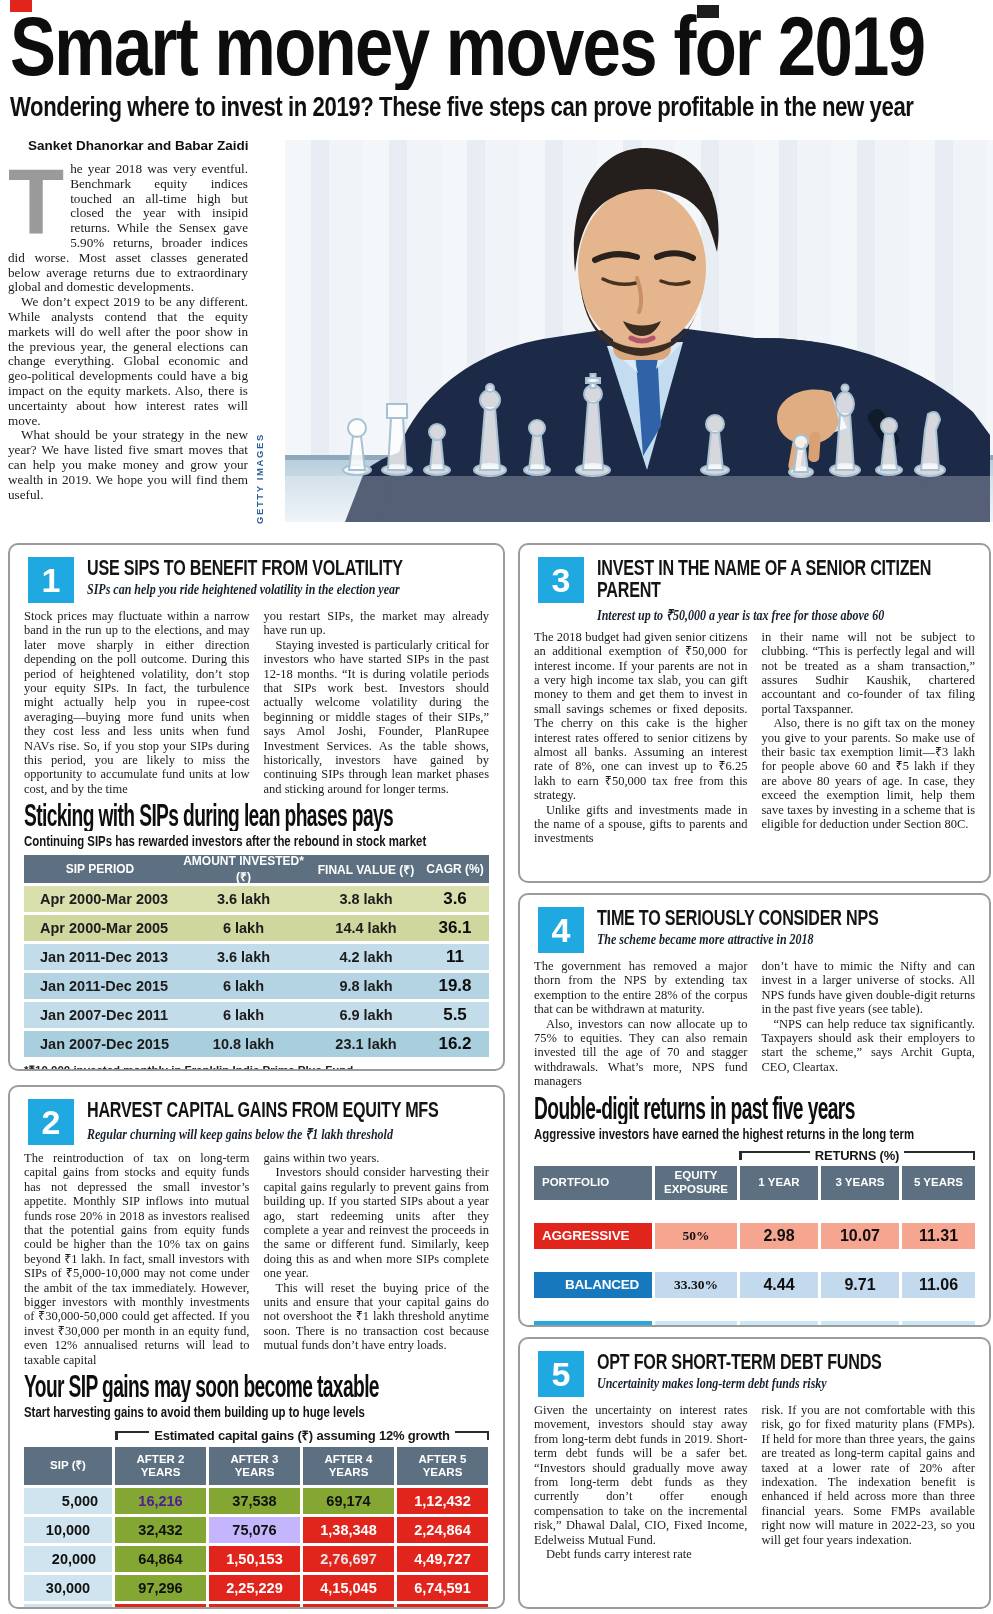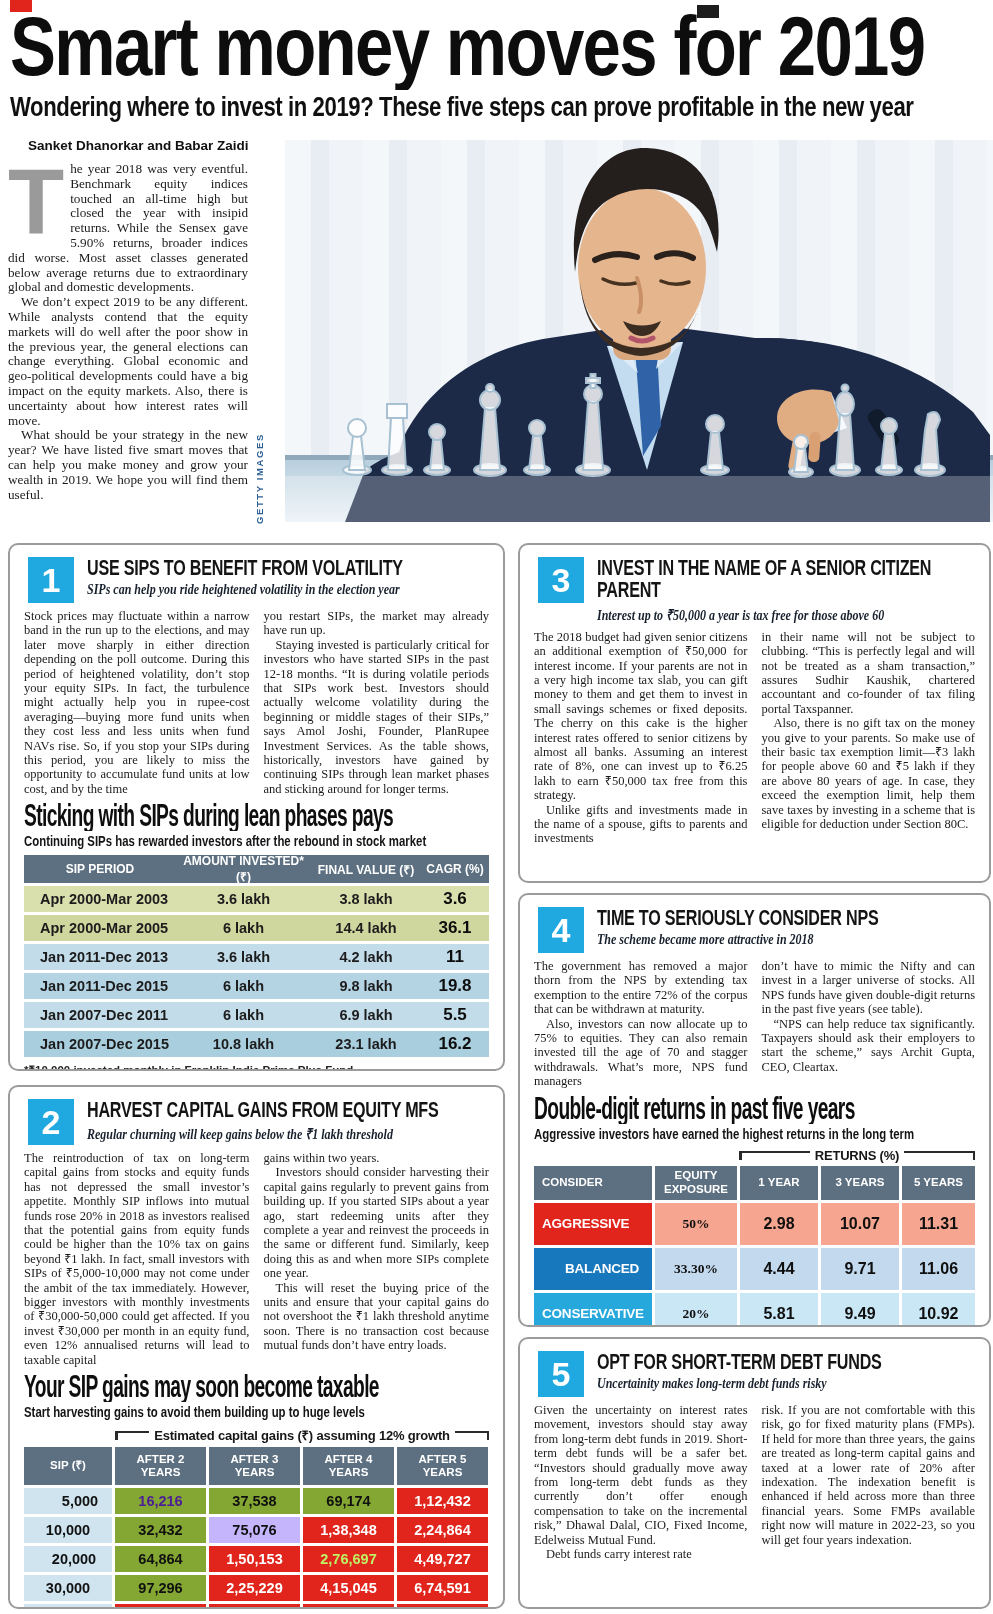--- a/index.html
+++ b/index.html
@@ -74,21 +74,21 @@
 
   
   .t2{grid-template-columns:88px 91px 91px 91px 91px;gap:3px;}
   .t2 .hcell{height:38px;font-size:11.5px;line-height:1.15;padding:0 4px;}
   .t2 .cell{height:26px;font-size:14.5px;}
   .t2 .sip{color:#111;}
 
   
   .t3{grid-template-columns:118px 82px 78px 78px 73px;gap:3px;}
   .t3 .hcell{height:34px;font-size:11.5px;line-height:1.15;padding:0 3px;}
-  .t3 .cell{height:42px;font-size:16px;color:#0f0f0f;}
+  .t3 .cell{height:26px;font-size:16px;color:#0f0f0f;margin-top:20px;}
   .t3 .cell.eq{font-size:13.5px;font-family:Liberation Serif, serif;}
   .t3 .cell.plabel{justify-content:flex-start;padding-left:8px;color:#fff;font-size:13.5px;letter-spacing:-.2px;}
   .t3-foot{display:flex;gap:10px;margin-top:4px;font-size:10.8px;font-weight:bold;color:#222;}
   .t3-foot .note{flex:1;line-height:1.25;}
   .t3-foot .src{width:92px;text-align:right;line-height:1.25;}
 </style>
 </head>
 <body>
 
 <div class="mark red"></div>
@@ -313,21 +313,21 @@
 
     <div class="cell sip" style="background: rgb(207, 228, 239);">10,000</div>
     <div class="cell" style="background: rgb(132, 167, 51); color: rgb(16, 16, 16);">32,432</div>
     <div class="cell" style="background: #c4b5fd; color: rgb(16, 16, 16);">75,076</div>
     <div class="cell" style="background: rgb(225, 37, 28); color: rgb(255, 255, 255);">1,38,348</div>
     <div class="cell" style="background: rgb(225, 37, 28); color: rgb(255, 255, 255);">2,24,864</div>
 
     <div class="cell sip" style="background: rgb(207, 228, 239); padding-left: 12px;">20,000</div>
     <div class="cell" style="background: rgb(132, 167, 51); color: rgb(16, 16, 16);">64,864</div>
     <div class="cell" style="background: rgb(225, 37, 28); color: rgb(255, 255, 255);">1,50,153</div>
-    <div class="cell" style="background: rgb(225, 37, 28); color: #bef264;">2,76,697</div>
+    <div class="cell" style="background: rgb(225, 37, 28); color: #e5e5e5;">2,76,697</div>
     <div class="cell" style="background: rgb(225, 37, 28); color: rgb(255, 255, 255);">4,49,727</div>
 
     <div class="cell sip" style="background: rgb(207, 228, 239);">30,000</div>
     <div class="cell" style="background: rgb(132, 167, 51); color: rgb(16, 16, 16);">97,296</div>
     <div class="cell" style="background: rgb(225, 37, 28); color: rgb(255, 255, 255);">2,25,229</div>
     <div class="cell" style="background: rgb(225, 37, 28); color: rgb(255, 255, 255);">4,15,045</div>
     <div class="cell" style="background: rgb(225, 37, 28); color: rgb(255, 255, 255);">6,74,591</div>
 
     <div class="cell sip" style="background: rgb(207, 228, 239);">50,000</div>
     <div class="cell" style="background: rgb(225, 37, 28); color: rgb(255, 255, 255);">1,62,160</div>
@@ -360,37 +360,37 @@
 <div class="card" id="card4">
   <div class="sec-head">
     <div class="numbox">4</div>
     <div class="sec-titles">
       <div class="sec-title">TIME TO SERIOUSLY CONSIDER NPS</div>
       <div class="sec-sub">The scheme became more attractive in 2018</div>
     </div>
   </div>
   <div class="cols">
     <div class="col">
-      <p>The government has removed a major thorn from the NPS by extending tax exemption to the entire 72% of the corpus that can be withdrawn at maturity.</p>
+      <p>The government has removed a major thorn from the NPS by extending tax exemption to the entire 28% of the corpus that can be withdrawn at maturity.</p>
       <p>Also, investors can now allocate up to 75% to equities. They can also remain invested till the age of 70 and stagger withdrawals. What’s more, NPS fund managers</p>
     </div>
     <div class="col">
       <p>don’t have to mimic the Nifty and can invest in a larger universe of stocks. All NPS funds have given double-digit returns in the past five years (see table).</p>
       <p>“NPS can help reduce tax significantly. Taxpayers should ask their employers to start the scheme,” says Archit Gupta, CEO, Cleartax.</p>
     </div>
   </div>
   <div class="tbl-headline"><div class="inner">Double-digit returns in past five years</div></div>
   <div class="tbl-sub"><div class="inner">Aggressive investors have earned the highest returns in the long term</div></div>
   <div class="bracket" style="margin-left:205px;">
     <span class="b-line l"></span>
     <span class="b-label">RETURNS (%)</span>
     <span class="b-line r"></span>
   </div>
   <div class="grid t3">
-    <div class="hcell" style="justify-content:flex-start;padding-left:8px;">CONSIDER</div>
+    <div class="hcell" style="justify-content:flex-start;padding-left:8px;">PORTFOLIO</div>
     <div class="hcell">EQUITY EXPOSURE</div>
     <div class="hcell">1 YEAR</div>
     <div class="hcell">3 YEARS</div>
     <div class="hcell">5 YEARS</div>
 
     <div class="cell plabel" style="background: rgb(225, 37, 28);">AGGRESSIVE</div>
     <div class="cell eq" style="background: rgb(246, 166, 144);">50%</div>
     <div class="cell" style="background: rgb(246, 166, 144);">2.98</div>
     <div class="cell" style="background: rgb(246, 166, 144);">10.07</div>
     <div class="cell" style="background: rgb(246, 166, 144);">11.31</div>

